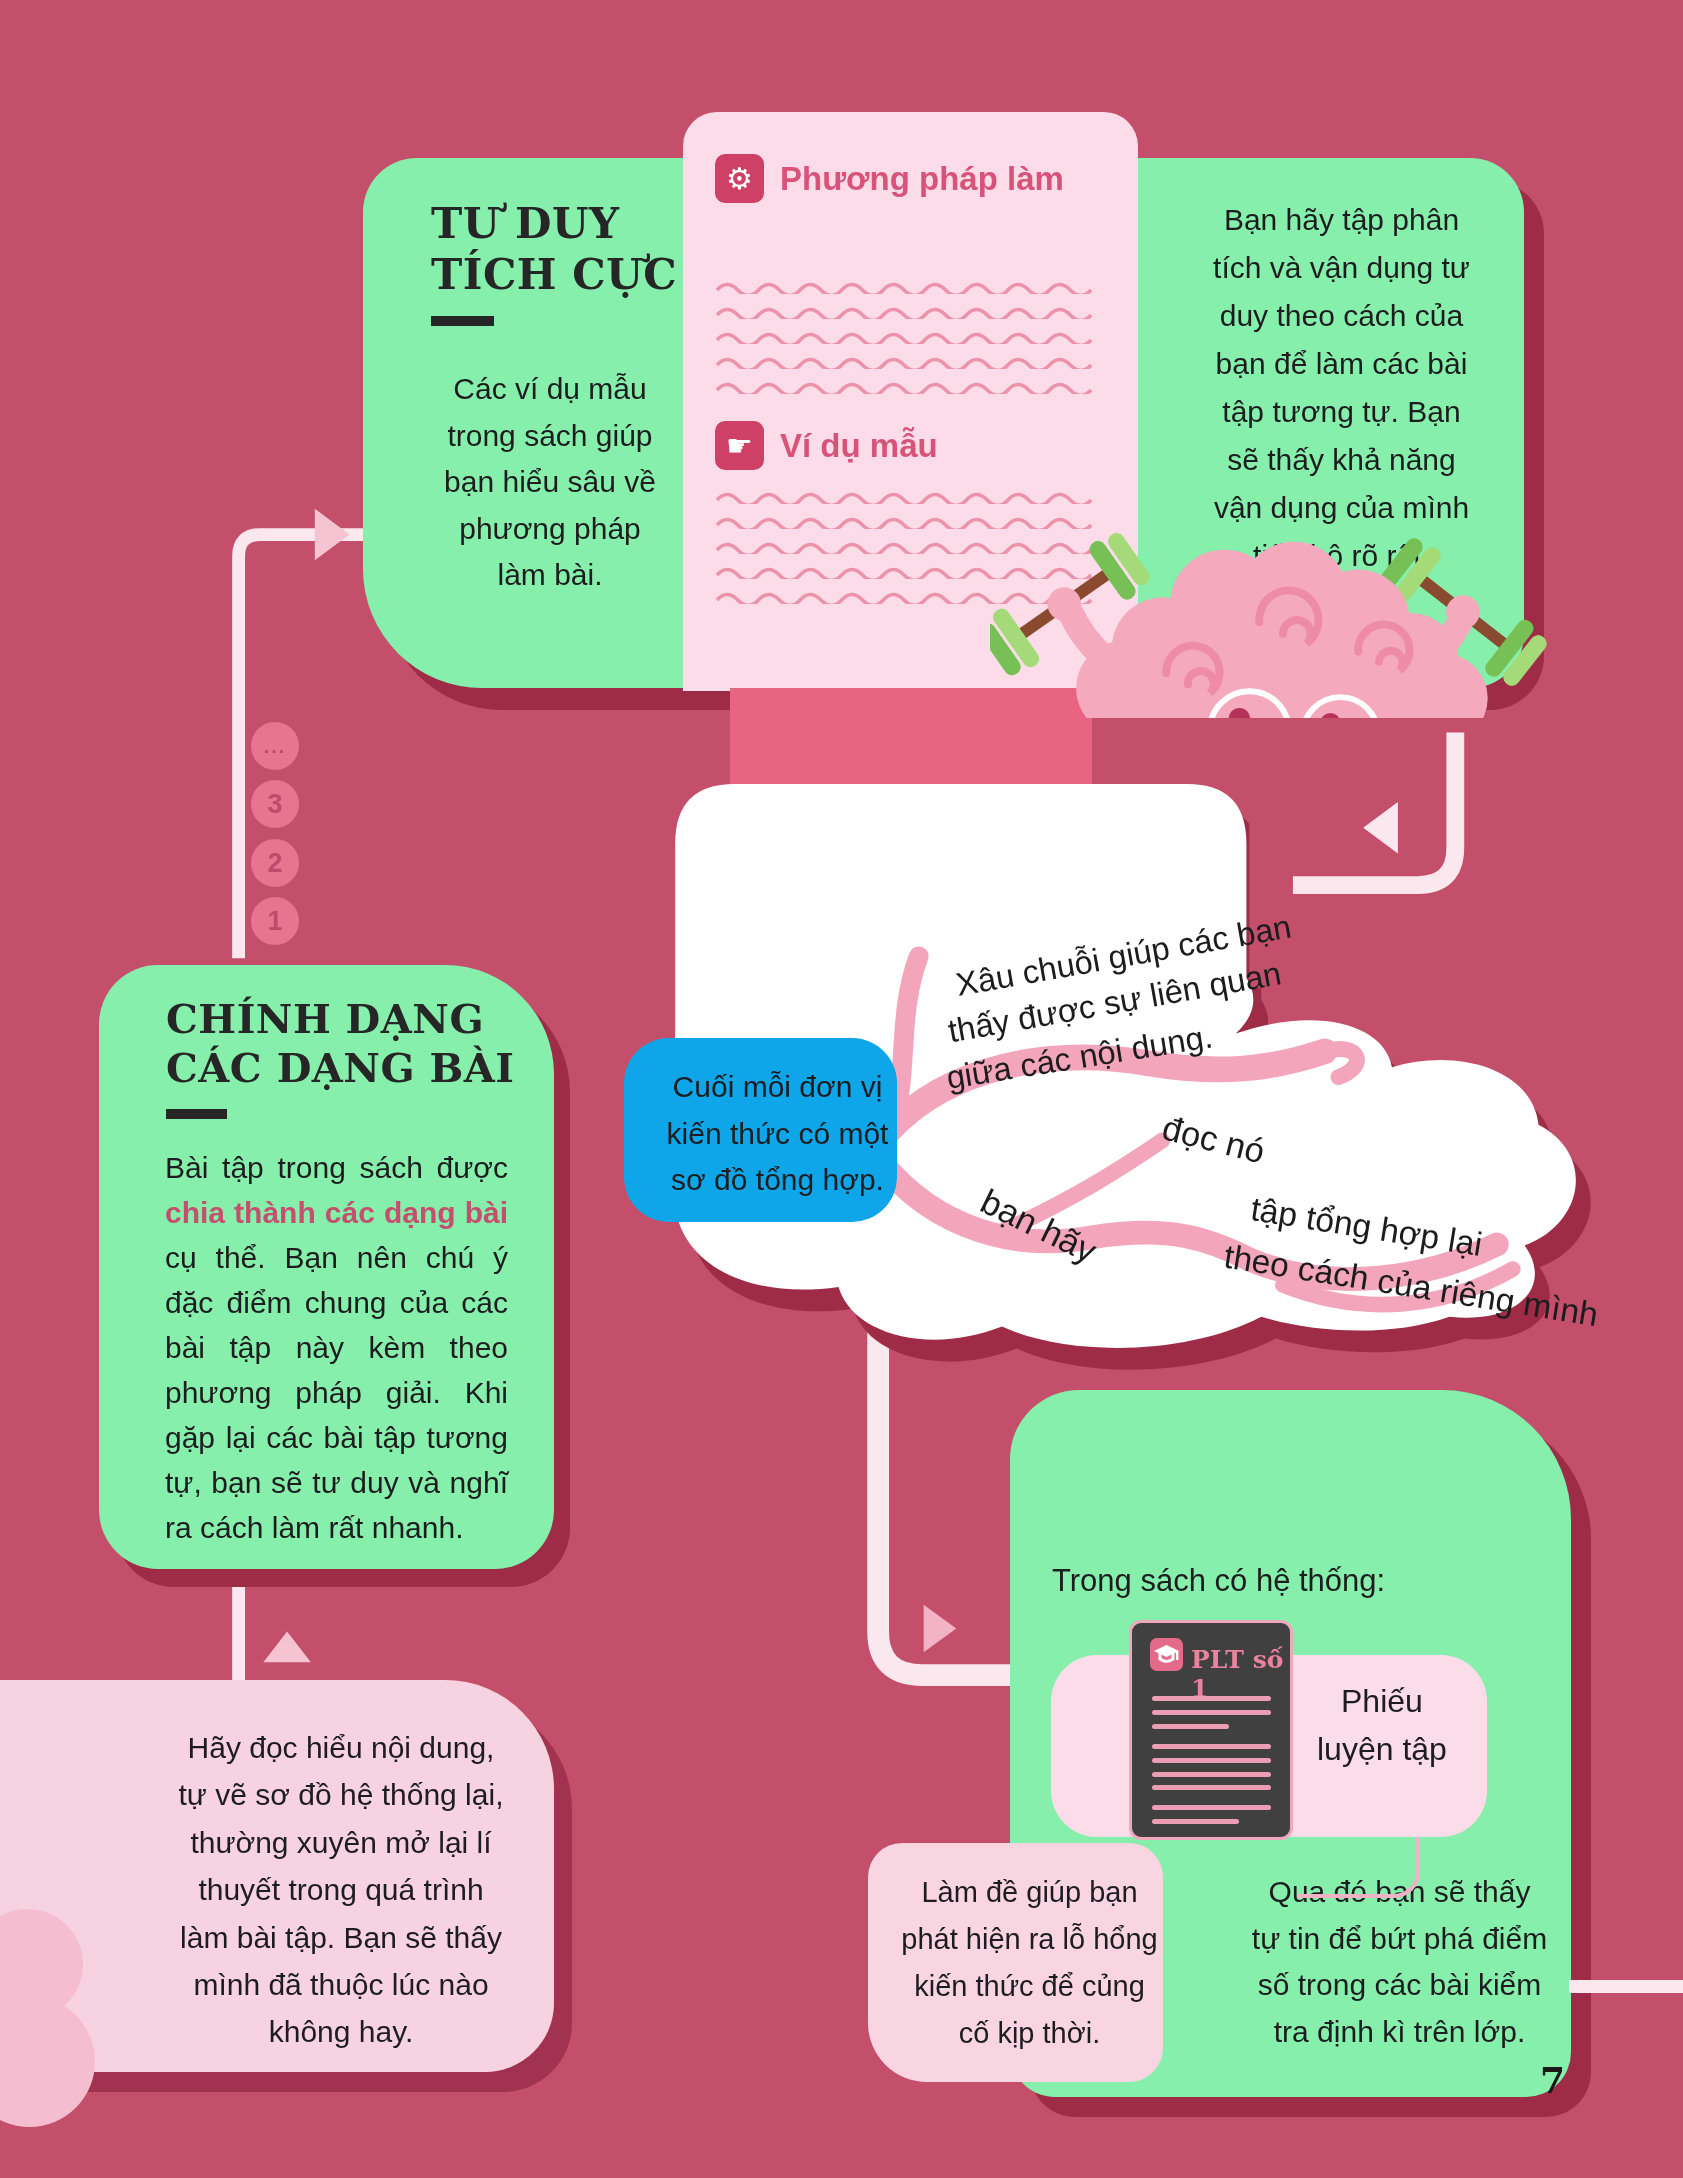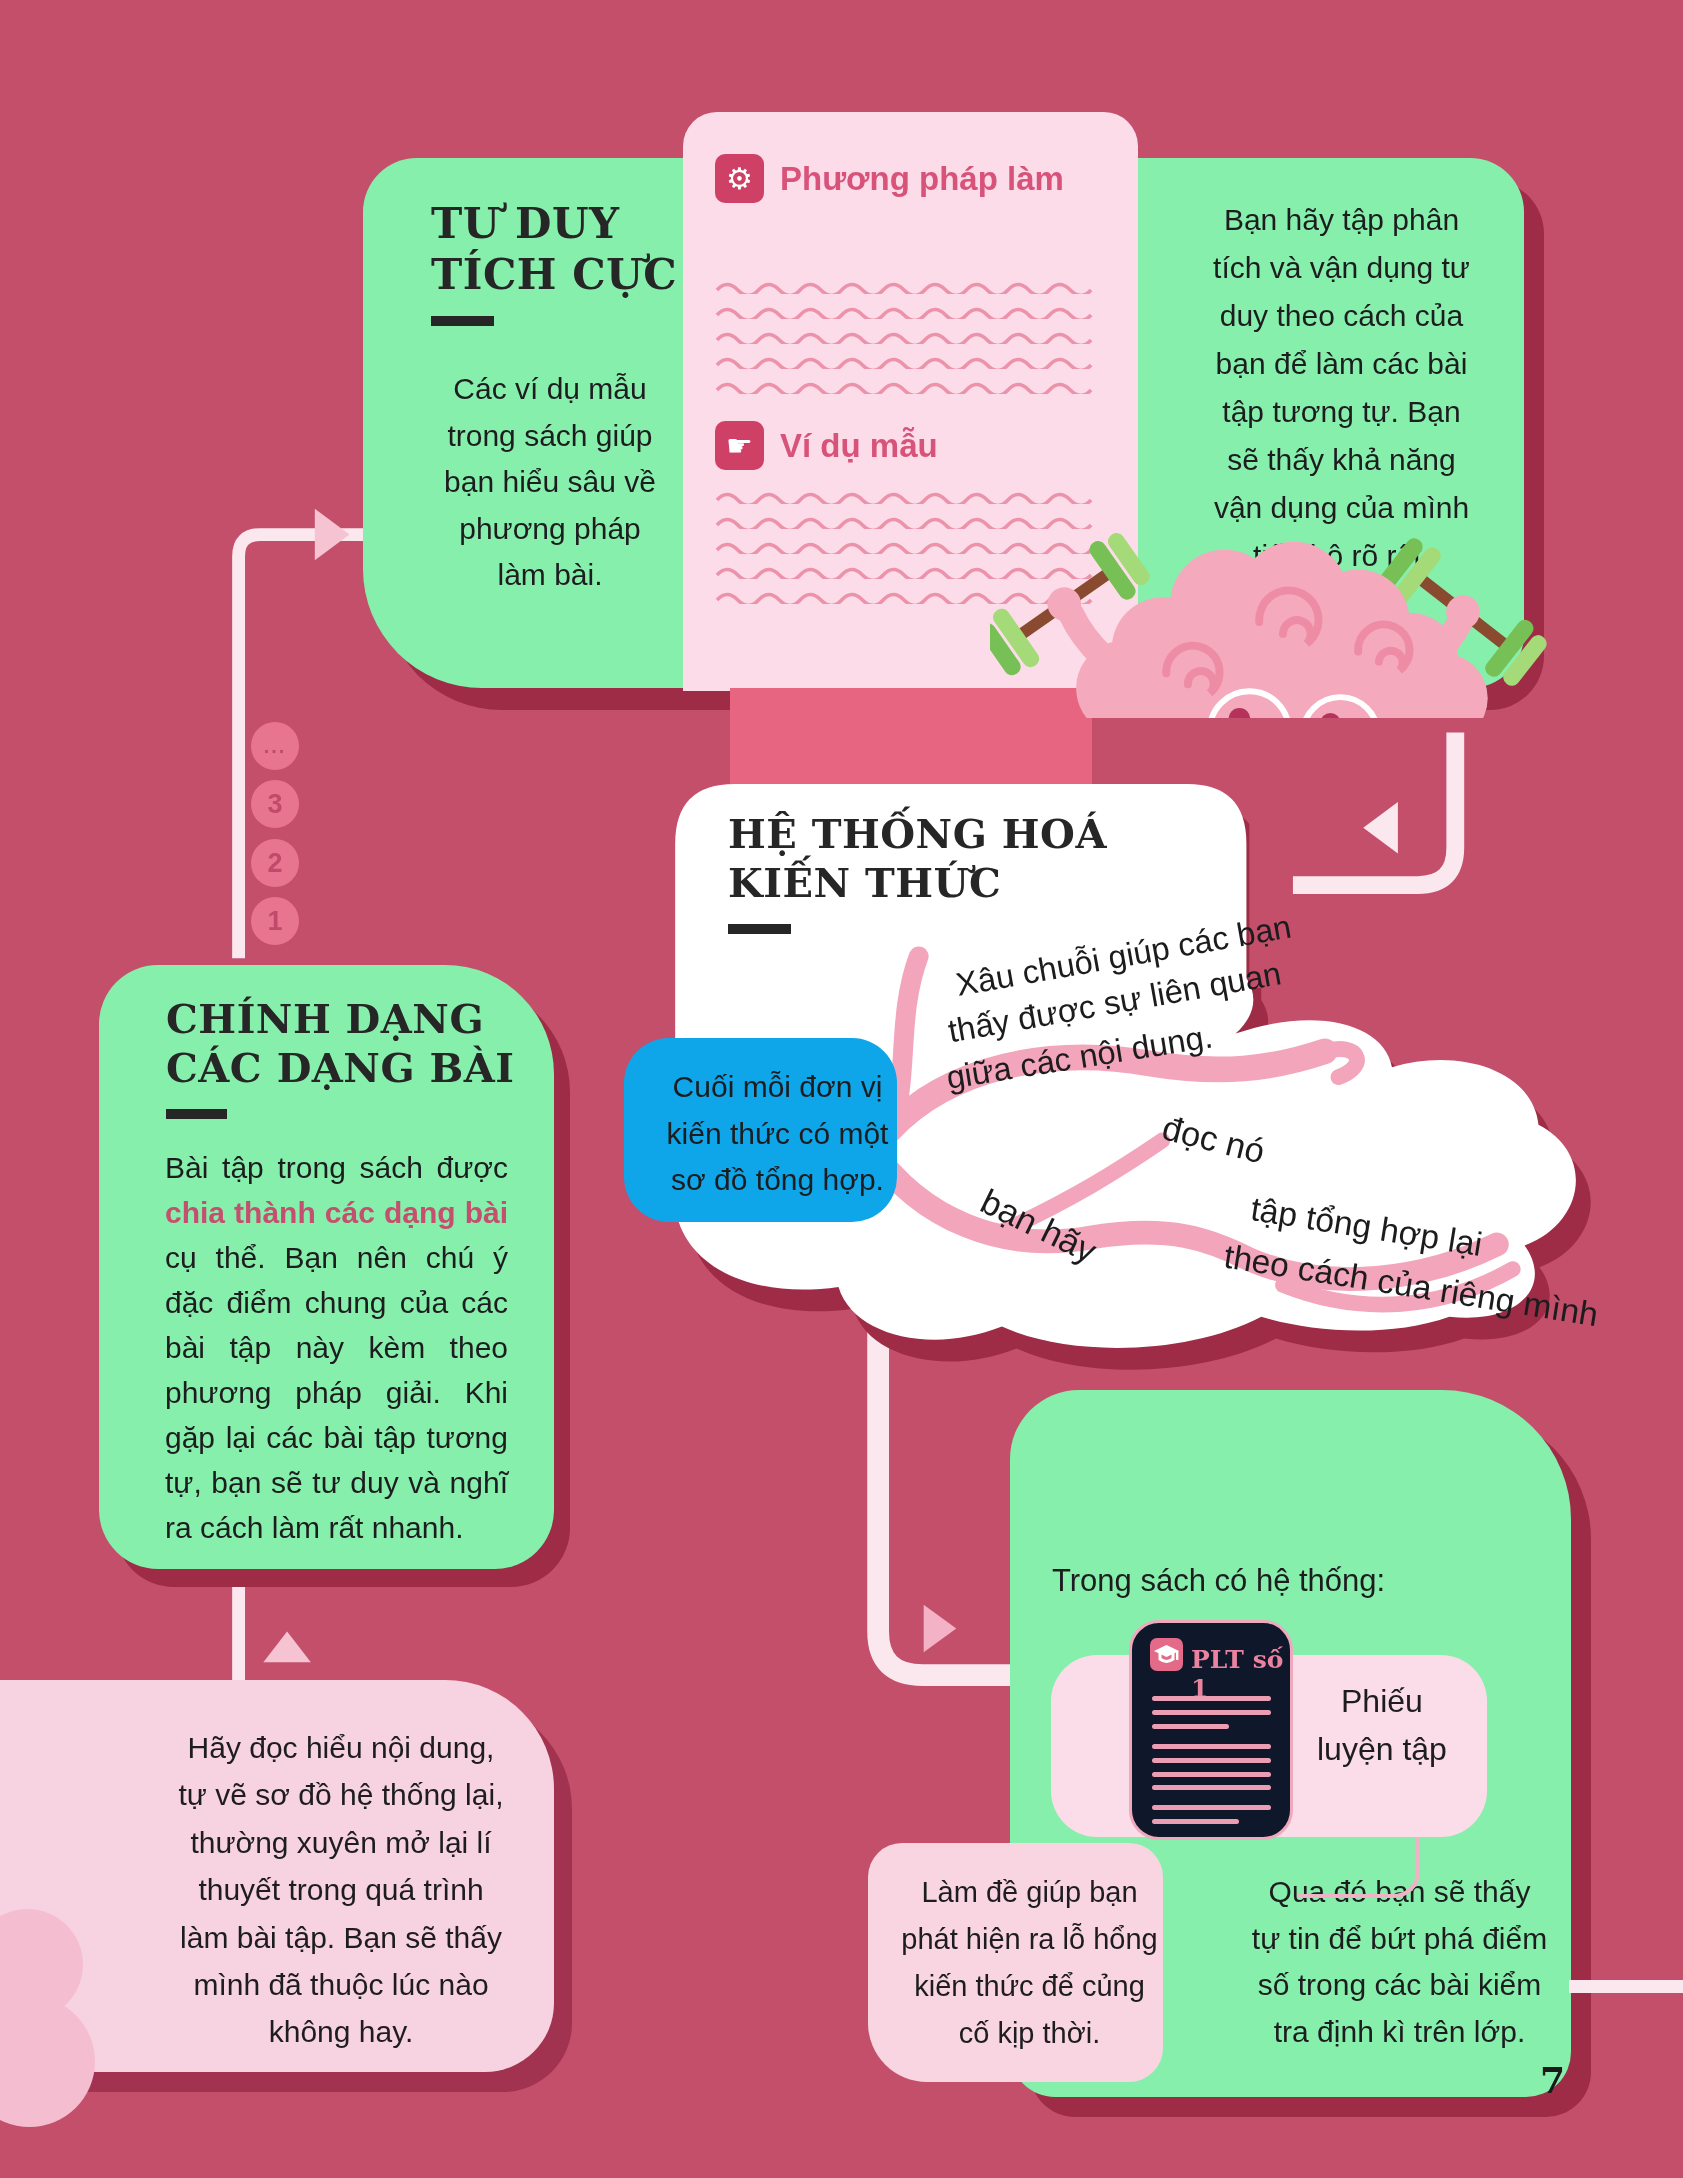--- a/index.html
+++ b/index.html
@@ -21,22 +21,22 @@
             display:flex;align-items:center;justify-content:center;font-size:30px;flex:0 0 auto;}
   .icon-label{font-size:33px;font-weight:700;color:#d8537a;}
   .waves{position:absolute;left:32px;display:flex;flex-direction:column;gap:11px;}
   .wave{display:block;}
   .step{position:absolute;left:251px;width:48px;height:48px;border-radius:50%;
         background:#e8758f;color:#c04a6a;font-weight:700;font-size:27px;z-index:2;
         display:flex;align-items:center;justify-content:center;}
   .bubble{position:absolute;background:#f7d2e0;z-index:4;}
   .pink-rect{position:absolute;left:1051px;top:1655px;width:436px;height:182px;
              background:#fbdce9;border-radius:46px;z-index:4;}
-  .paper{position:absolute;left:1129px;top:1620px;width:158px;height:214px;background:#0f172a;
-         border:3px solid #efa9bd;border-radius:30px;z-index:5;}
+  .paper{position:absolute;left:1129px;top:1620px;width:158px;height:214px;background:#404040;
+         border:3px solid #efa9bd;border-radius:12px;z-index:5;}
   .paper-line{position:absolute;left:20px;height:5px;border-radius:3px;background:#eb9db3;}
   .plt-label{position:absolute;left:59px;top:22px;font-family:"DejaVu Serif","Liberation Serif",serif;
              font-weight:700;font-size:25px;color:#e9839f;}
   .cap-box{position:absolute;left:18px;top:15px;width:33px;height:33px;border-radius:7px;background:#e36b89;}
   .elbow{position:absolute;left:1297px;top:1837px;width:119px;height:57px;z-index:4;
          border-right:4px solid #f0b3c5;border-bottom:4px solid #f0b3c5;border-bottom-right-radius:26px;}
   .map-text{font-size:33px;fill:#1c1c1e;}
   .hl{color:#c54f6e;font-weight:700;}
   .pagenum{position:absolute;left:1540px;top:2059px;z-index:5;font-family:"DejaVu Serif",serif;
            font-weight:700;font-size:36px;color:#1a1a1a;}
@@ -216,27 +216,20 @@
         <circle cx="262" cy="208" r="40"></circle>
         <circle cx="354" cy="212" r="38"></circle>
         <path d="M300,204 Q327,218 317,206"></path>
         <path d="M299,205 Q318,216 337,207"></path>
       </g>
       <circle cx="252" cy="196" r="11" fill="#b5335a"></circle>
       <circle cx="344" cy="200" r="10" fill="#b5335a"></circle>
     </svg>
   </div>
 
-  <div class="abs" style="left:728px;top:810px;z-index:5;">
-    <div class="heading" style="font-size:40px;">
-      <div>HỆ THỐNG HOÁ</div>
-      <div>KIẾN THỨC</div>
-    </div>
-    <div class="underbar"></div>
-  </div>
 
   <div class="bubble pre" style="left:624px;top:1038px;width:273px;height:184px;border-radius:45px;
        font-size:30px;line-height:1.55;padding:26px 0 0 34px;box-sizing:border-box;background:#0ea5e9;z-index:5;">Cuối mỗi đơn vị
 kiến thức có một
 sơ đồ tổng hợp.</div>
 
   <div class="card" style="left:99px;top:965px;width:455px;height:604px;
        border-radius:59px 109px 59px 59px;box-shadow:16px 18px 0 #9e2c46;">
     <div class="abs heading" style="left:67px;top:30px;font-size:40px;">
       <div>CHÍNH DẠNG</div>

